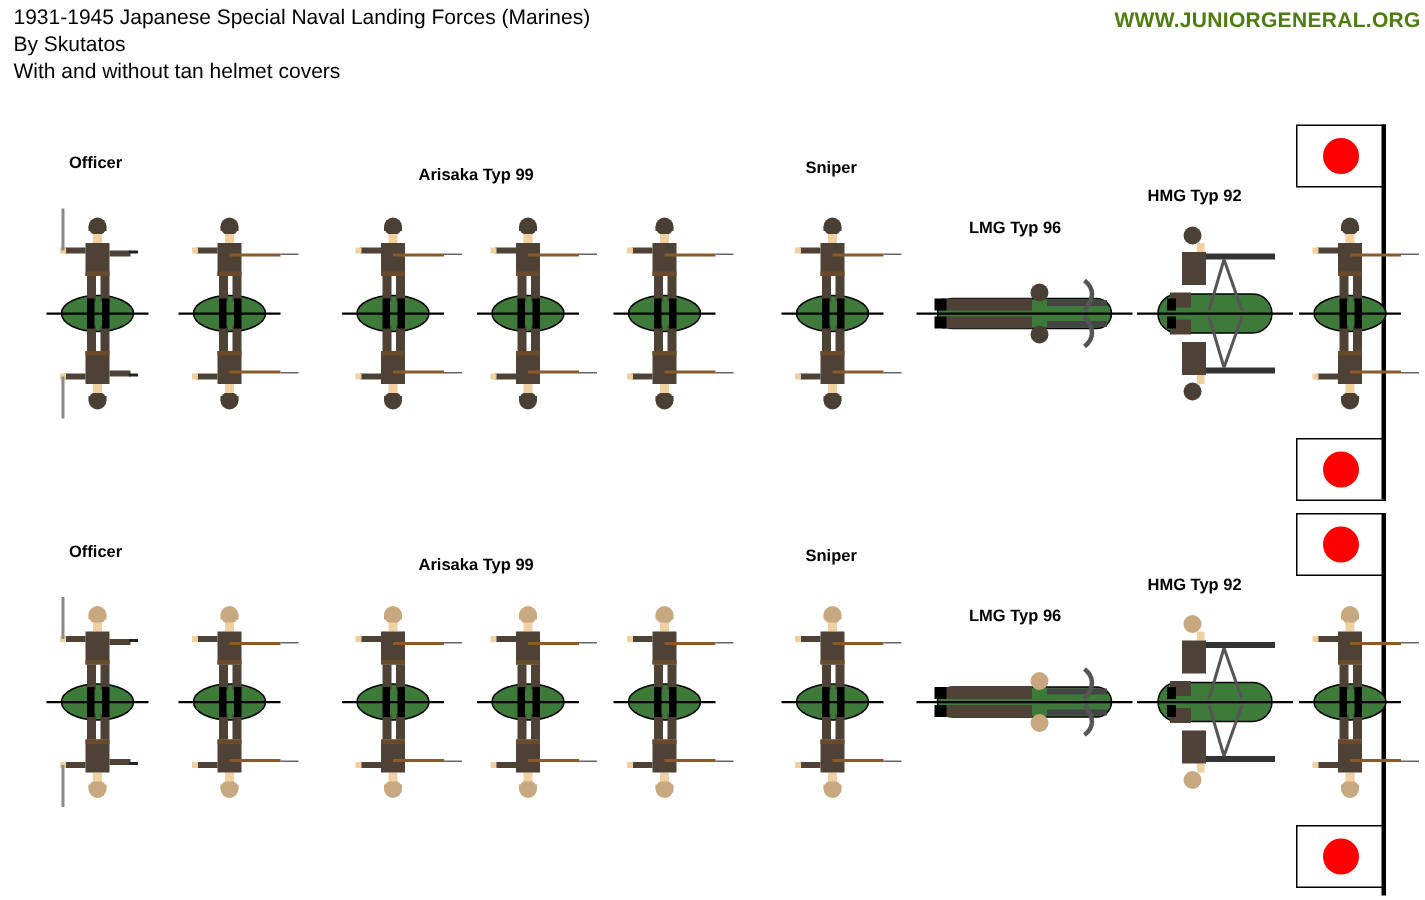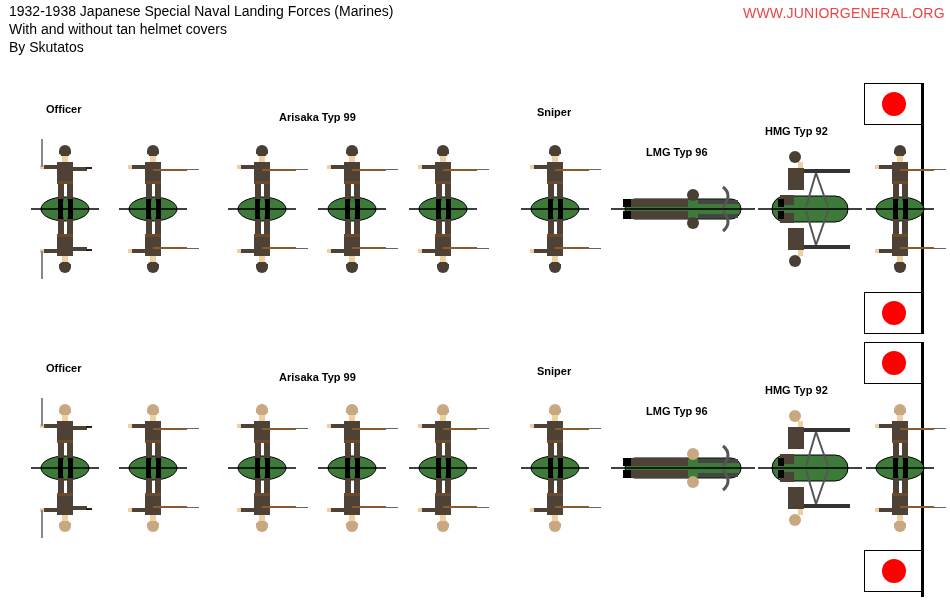--- a/index.html
+++ b/index.html
@@ -1,32 +1,32 @@
 <!DOCTYPE html>
 <html><head>
 <meta charset="utf-8">
 <style>
   html,body{margin:0;padding:0;background:#fff;}
   body{width:950px;height:600px;position:relative;overflow:hidden;font-family:"Liberation Sans",sans-serif;}
   .hdr{position:absolute;left:9px;top:2px;font-size:14px;line-height:18px;color:#000;}
   .hdr div{height:18px;}
-  .site{position:absolute;left:743px;top:5px;font-size:14px;color:#ef4444;letter-spacing:0.2px;}
+  .site{position:absolute;left:743px;top:5px;font-size:14px;color:#4d7c0f;letter-spacing:0.2px;font-weight:bold;}
   .lbl{position:absolute;font-size:11px;font-weight:bold;color:#000;white-space:nowrap;}
   .fig{position:absolute;}
   .flag{position:absolute;width:58px;height:40px;border:1px solid #000;background:#fff;}
   .flag .sun{position:absolute;left:17px;top:8px;width:24px;height:24px;border-radius:50%;background:#ff0000;}
   .pole{position:absolute;width:3px;background:#000;}
 </style>
 </head>
 <body>
 
 <div class="hdr">
-  <div>1932-1938 Japanese Special Naval Landing Forces (Marines)</div>
+  <div>1931-1945 Japanese Special Naval Landing Forces (Marines)</div>
+  <div>By Skutatos</div>
   <div>With and without tan helmet covers</div>
-  <div>By Skutatos</div>
   <div></div>
 </div>
 <div class="site">WWW.JUNIORGENERAL.ORG</div>
 
 <div class="lbl" style="left:46px;top:103px">Officer</div>
 <div class="lbl" style="left:279px;top:111px">Arisaka Typ 99</div>
 <div class="lbl" style="left:537px;top:106px">Sniper</div>
 <div class="lbl" style="left:646px;top:146px">LMG Typ 96</div>
 <div class="lbl" style="left:765px;top:125px">HMG Typ 92</div>
 

